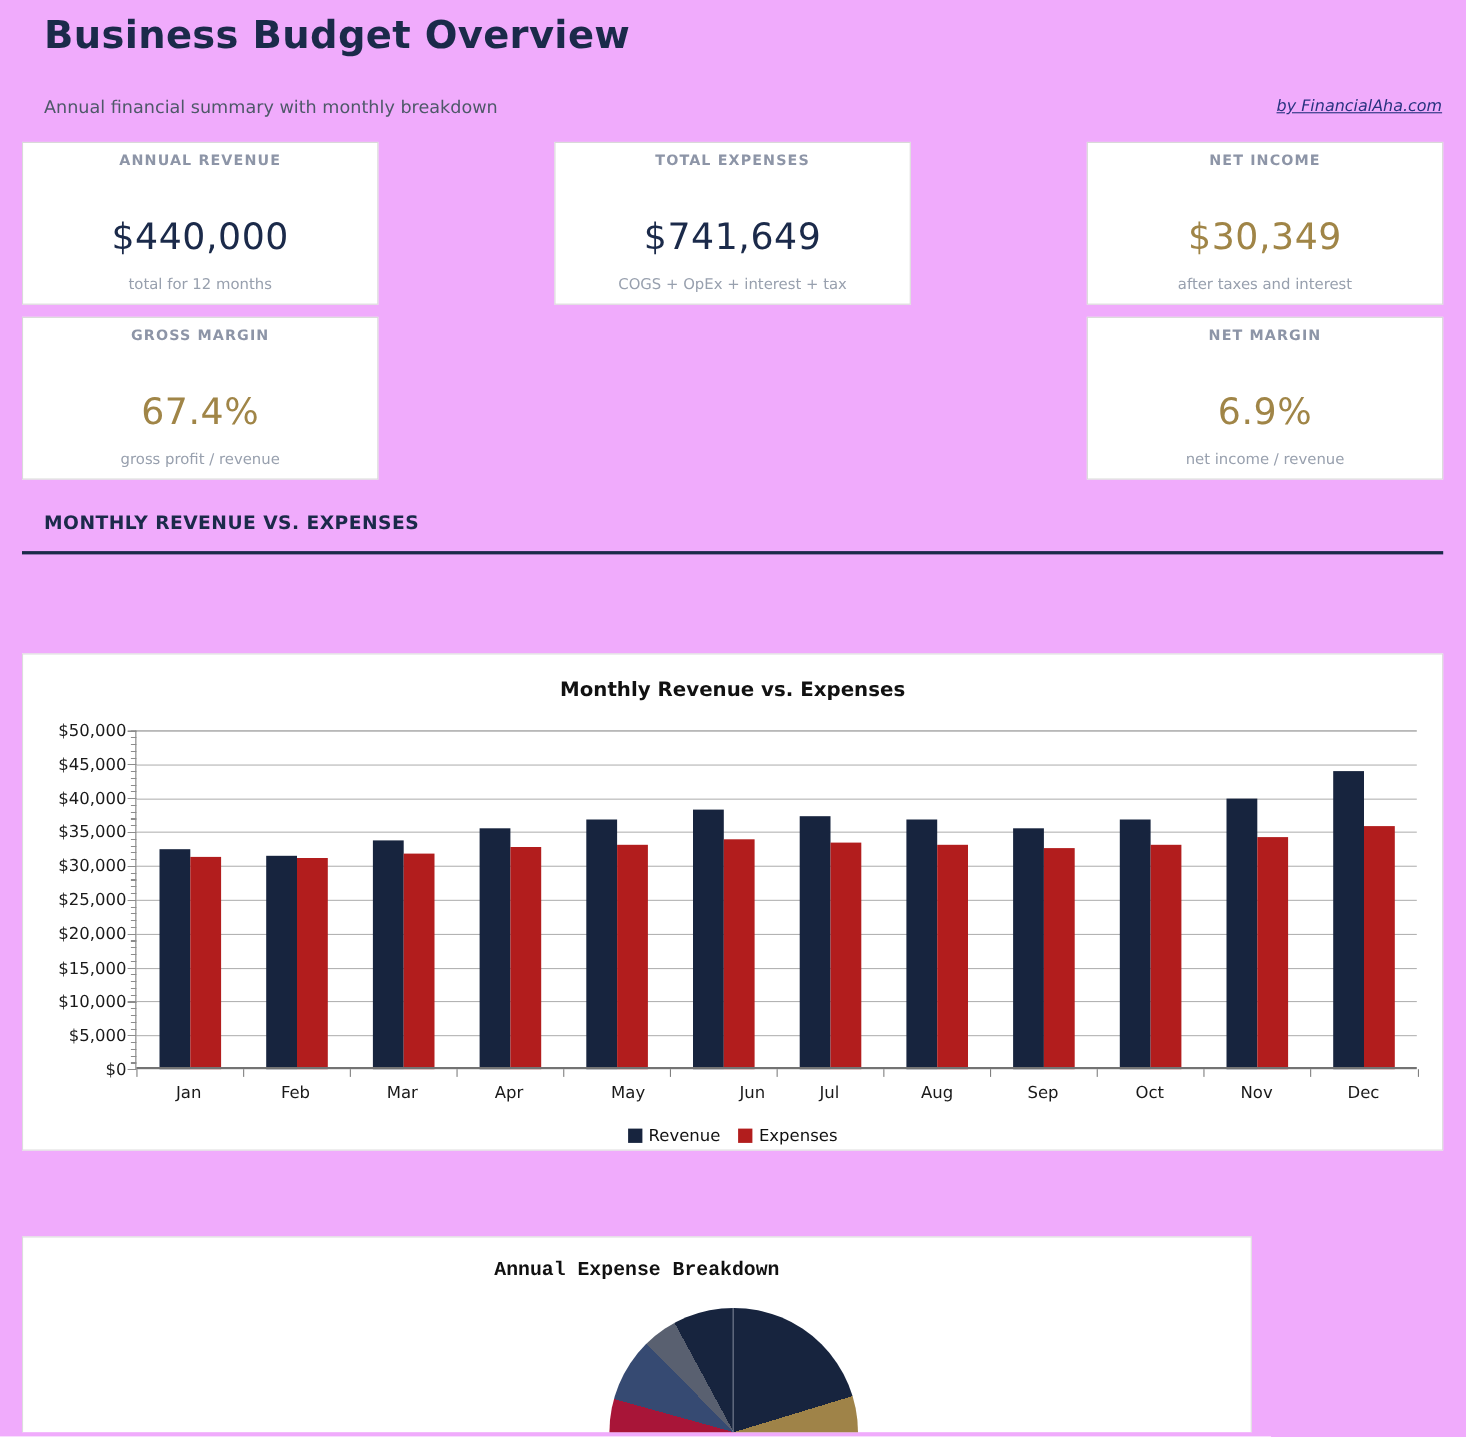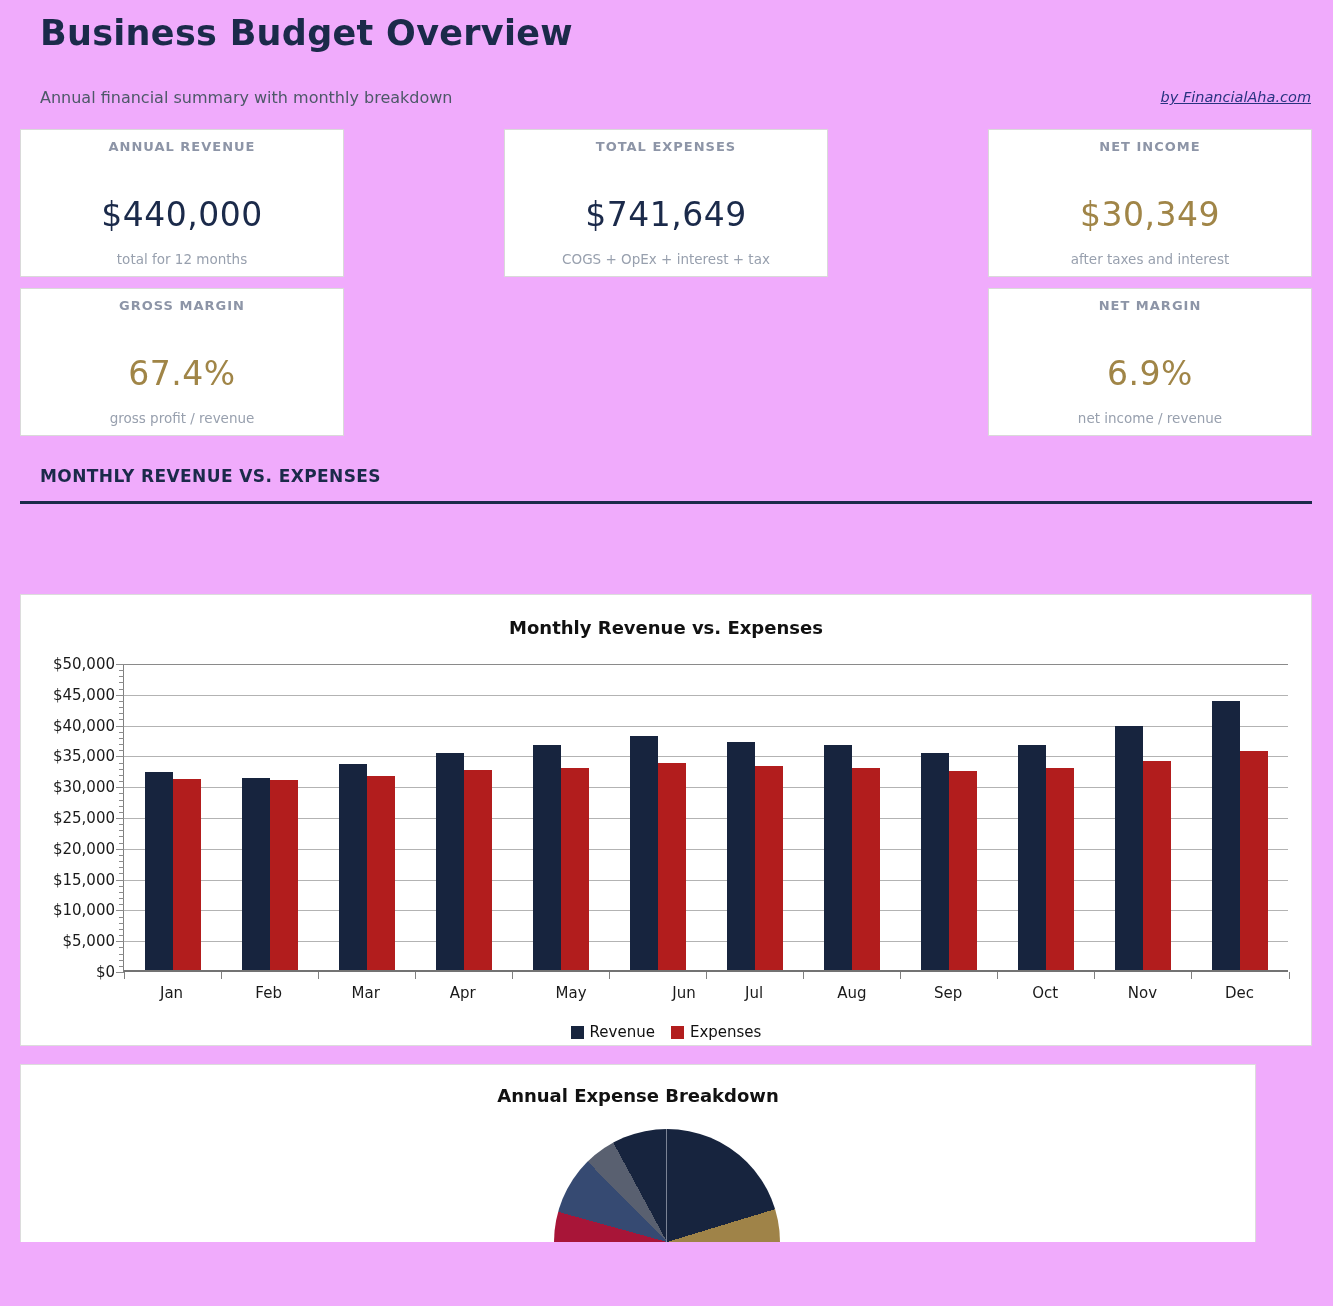--- a/index.html
+++ b/index.html
@@ -28,21 +28,21 @@
 
   
   .section-heading { position:absolute; left:40px; top:466px; font-size:17px; font-weight:bold;
                      color:#1b2a4a; letter-spacing:.4px; }
   .section-rule { position:absolute; left:20px; top:501px; width:1292px; height:3px;
                   background:#1b2a4a; }
 
   
   .chart-card { position:absolute; left:20px; background:#fff; border:1.5px solid #dcdcdc; }
   #bar-card { top:594px; width:1292px; height:452px; }
-  #pie-card { top:1064px; width:1236px; height:178px; border-bottom:none; overflow:hidden; }
+  #pie-card { top:1124px; width:1118px; height:178px; border-bottom:none; overflow:hidden;font-family:Liberation Mono, monospace; }
   .chart-title { position:absolute; left:0; right:0; text-align:center; font-size:18px;
                  font-weight:bold; color:#111; }
   #bar-card .chart-title { top:22px; }
   #pie-card .chart-title { top:20px; }
 
   
   #plot { position:absolute; left:102px; top:69px; width:1165px; height:308px;
           border-left:1.2px solid #808080; }
   .gridline { position:absolute; left:0; right:0; height:1px; background:#b3b3b3; z-index:0; }
   .gridline.topline { background:#8a8a8a; }

